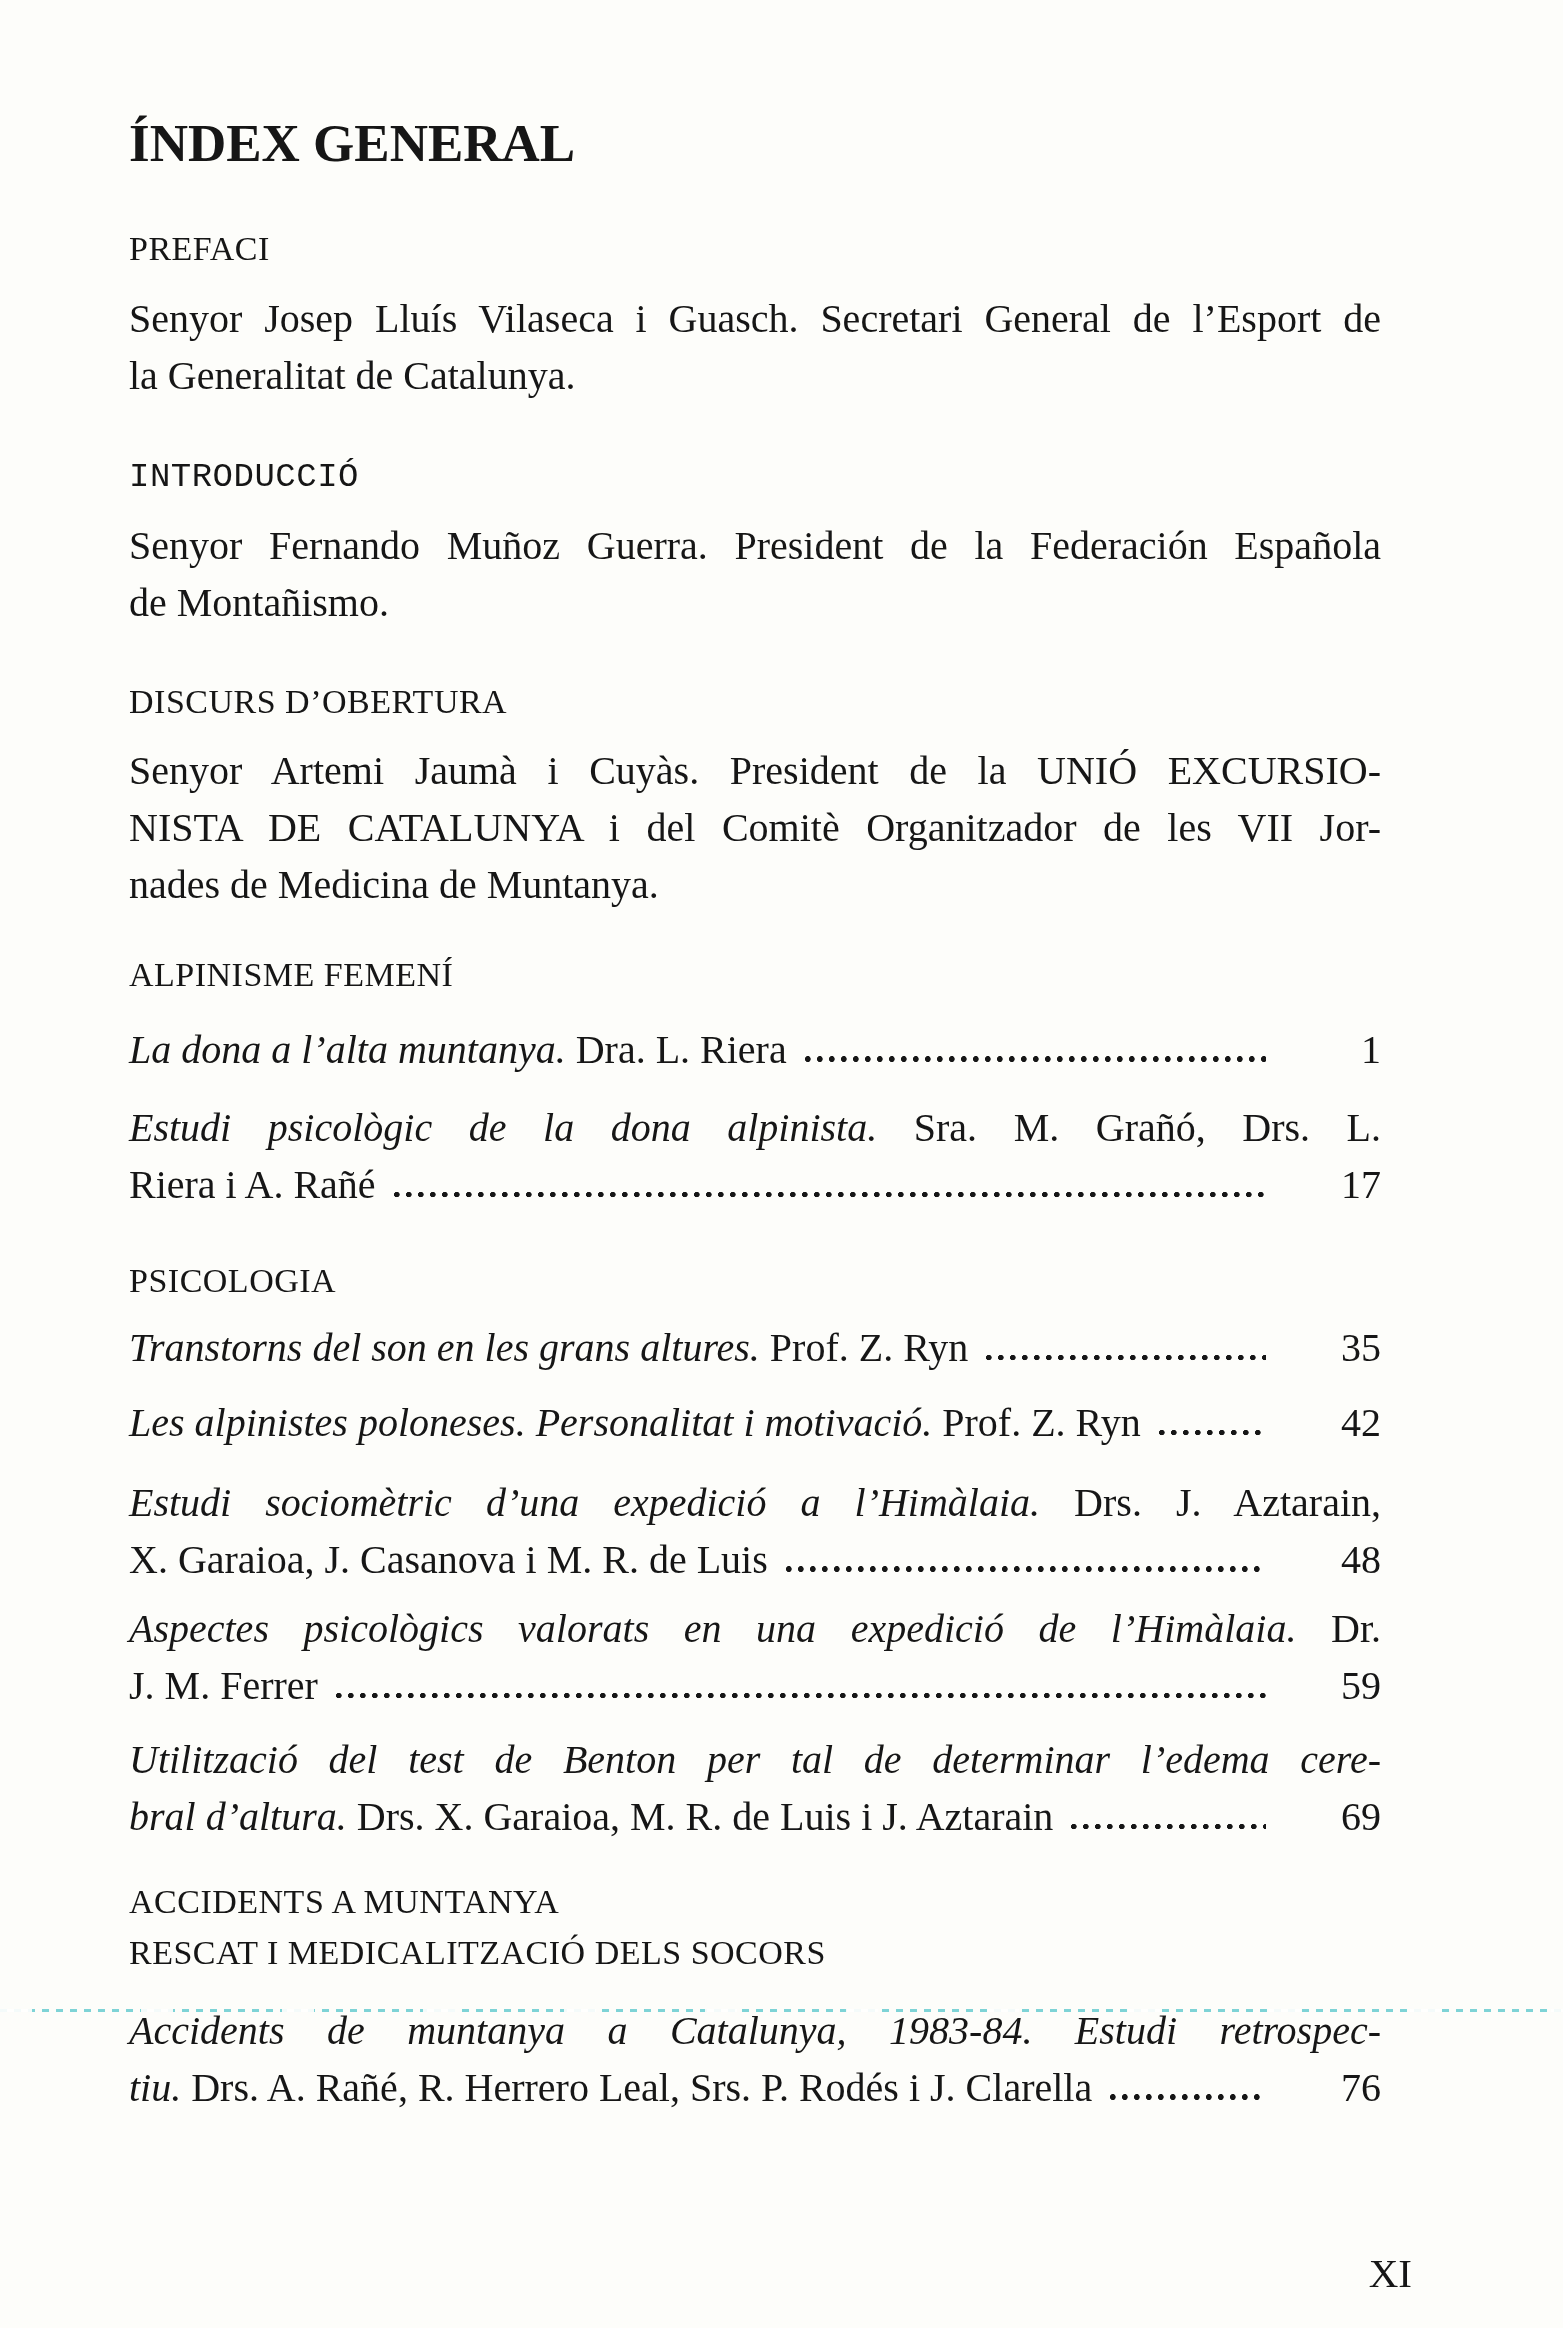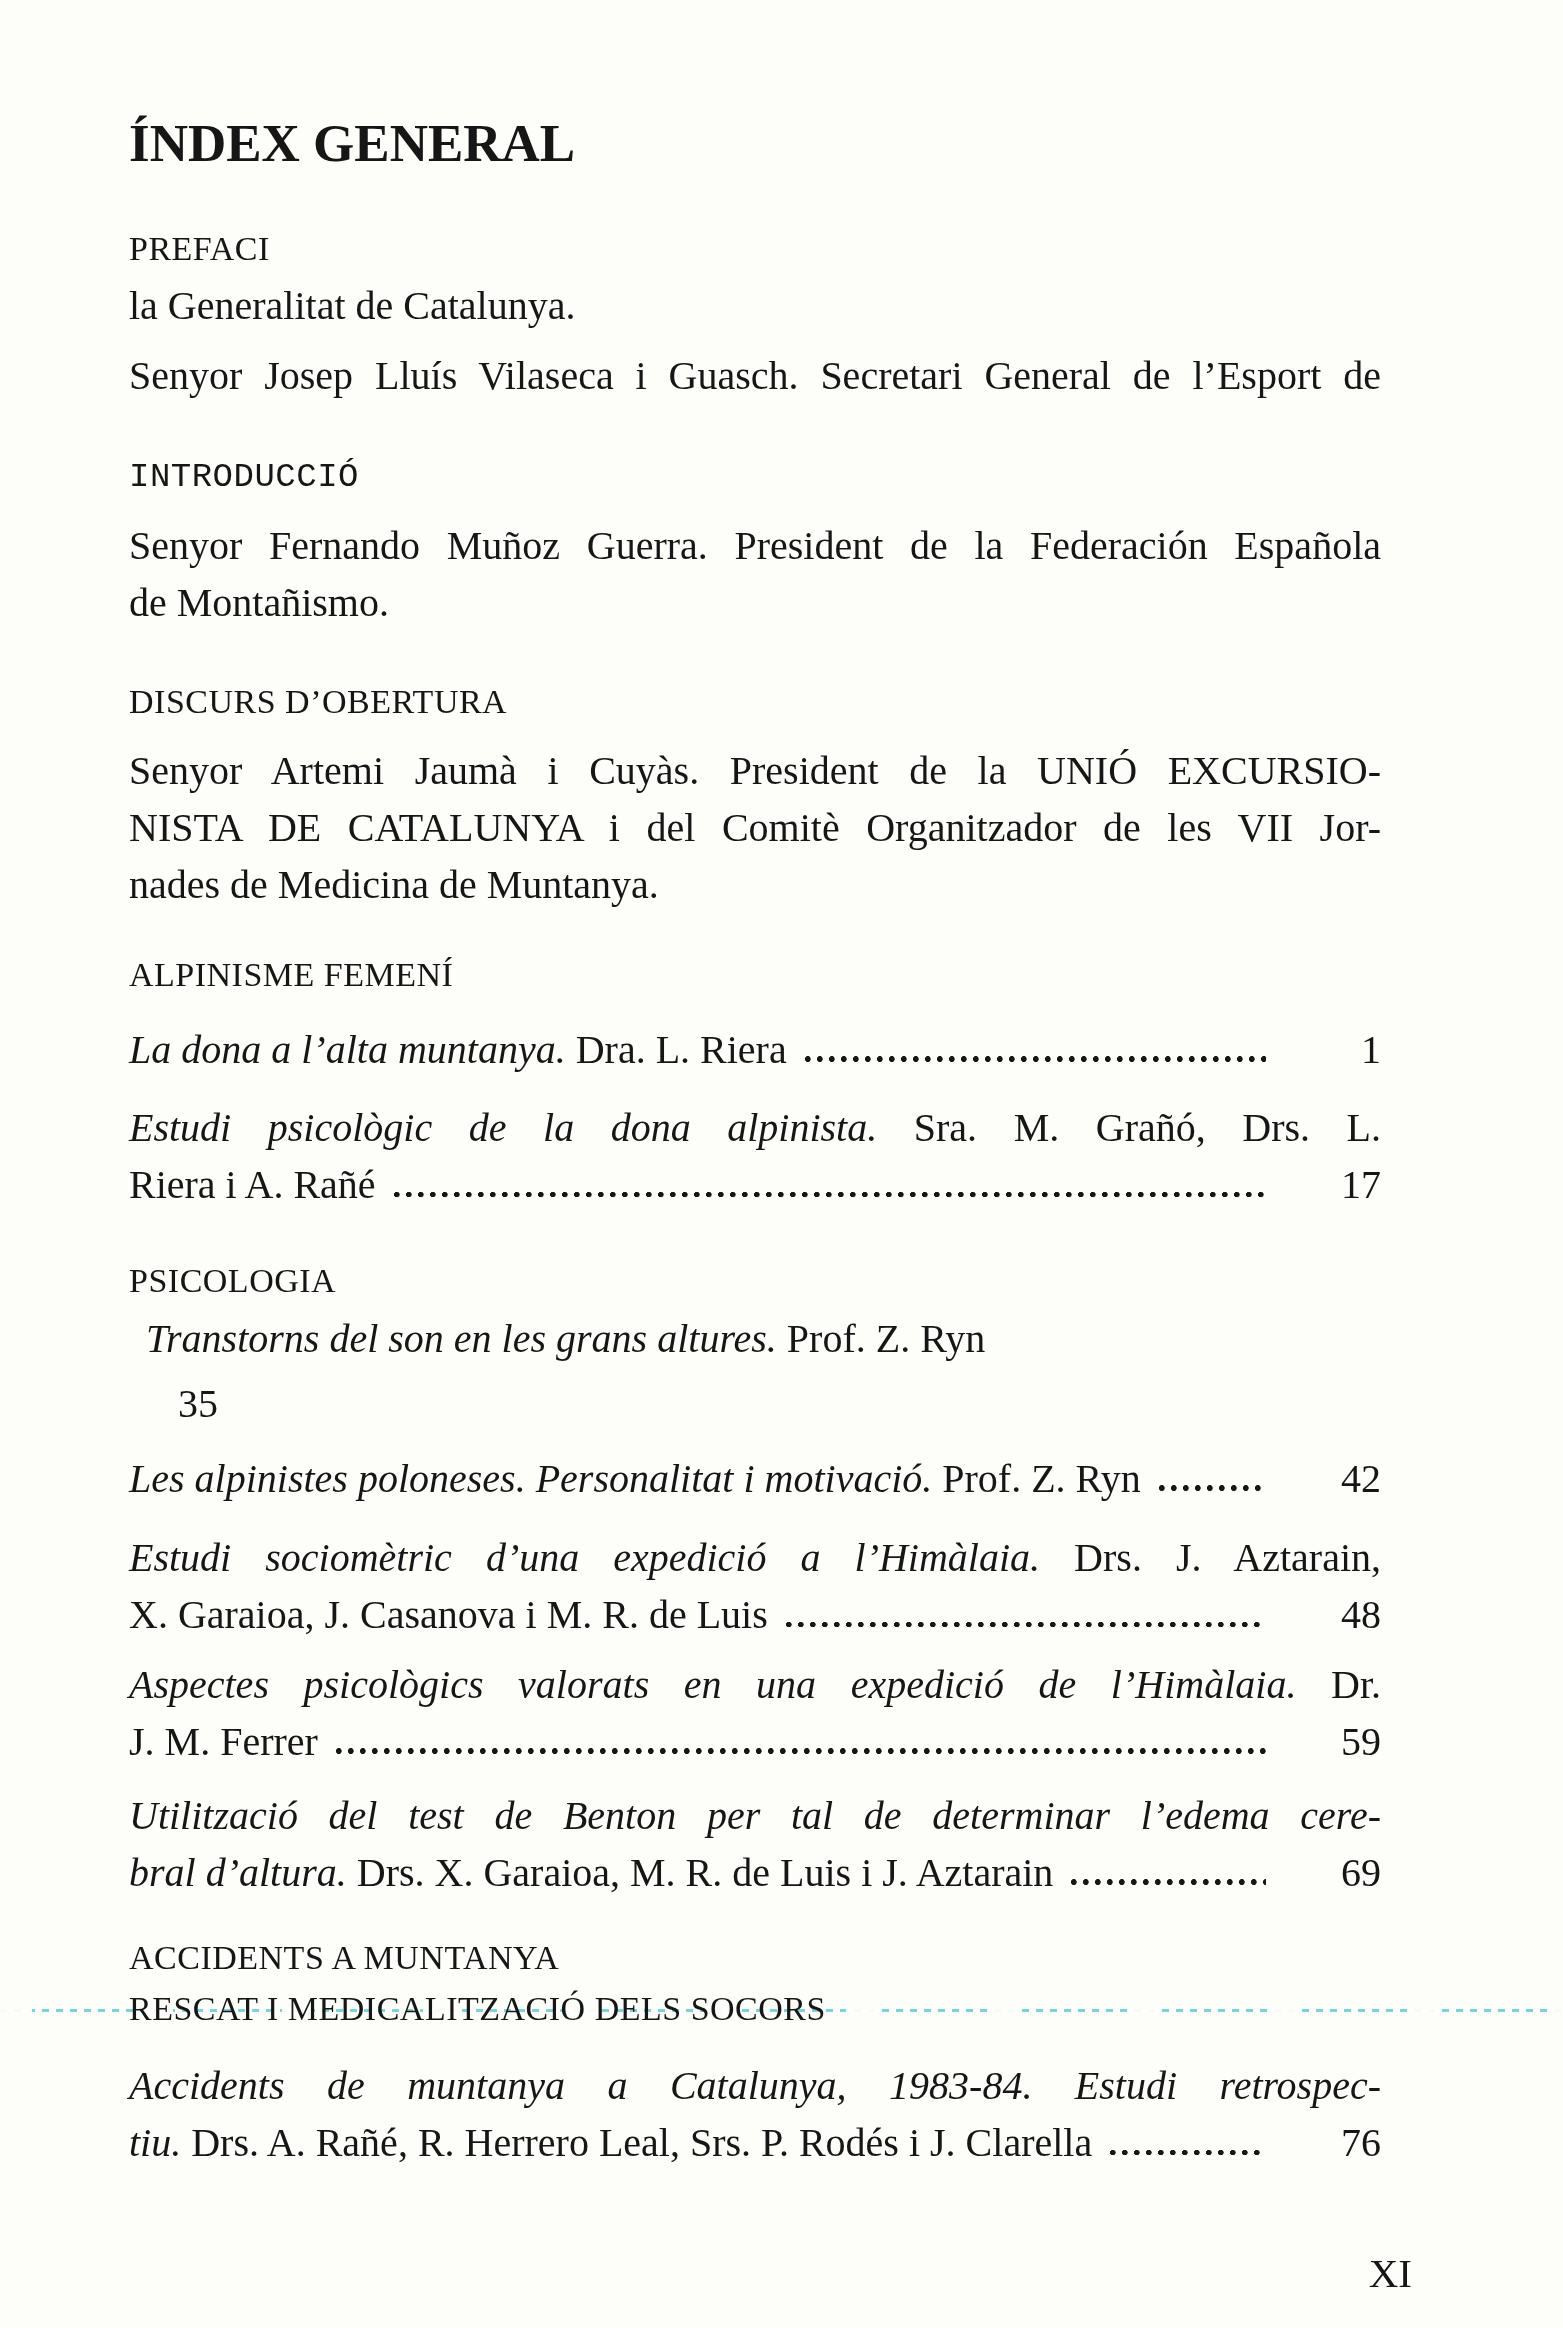--- a/index.html
+++ b/index.html
@@ -44,41 +44,41 @@
   
   .mt-title-h { margin-top:40px; }
   .mt-h-body { margin-top:13px; }
   .mt-sec-48 { margin-top:45px;font-family:Liberation Mono, monospace; }
   .mt-h-body12 { margin-top:11.3px; }
   .mt-sec-45 { margin-top:42px; }
   .mt-sec-35 { margin-top:33px; }
   .mt-e-19 { margin-top:18px; }
   .mt-e-23 { margin-top:21.7px; }
   .mt-sec-41 { margin-top:39px; }
-  .mt-e-16 { margin-top:1px;flex-direction:column; }
+  .mt-e-16 { margin-top:10px; }
   .mt-e-24 { margin-top:22.6px; }
   .mt-e-13 { margin-top:12.2px; }
   .mt-e-18 { margin-top:17px;font-family:Liberation Serif, serif; }
   .mt-sec-33 { margin-top:31px; }
   .mt-e-25 { margin-top:23.5px; }
 </style>
 </head>
 <body>
 
 <div class="page">
   <div class="artifact-line"></div>
 
   <div class="inner">
 
     <h1 class="title">ÍNDEX GENERAL</h1>
 
     <section>
       <h2 class="h mt-title-h">PREFACI</h2>
+      <div class="ln just mt-h-body">Senyor Josep Lluís Vilaseca i Guasch. Secretari General de l’Esport de</div>
       <div class="ln">la Generalitat de Catalunya.</div>
-      <div class="ln just mt-h-body">Senyor Josep Lluís Vilaseca i Guasch. Secretari General de l’Esport de</div>
     </section>
 
     <section>
       <h2 class="h mt-sec-48">INTRODUCCIÓ</h2>
       <div class="ln just mt-h-body12">Senyor Fernando Muñoz Guerra. President de la Federación Española</div>
       <div class="ln">de Montañismo.</div>
     </section>
 
     <section>
       <h2 class="h mt-sec-45">DISCURS D’OBERTURA</h2>

